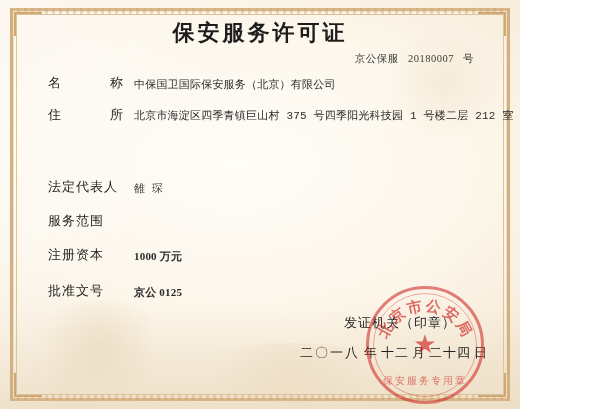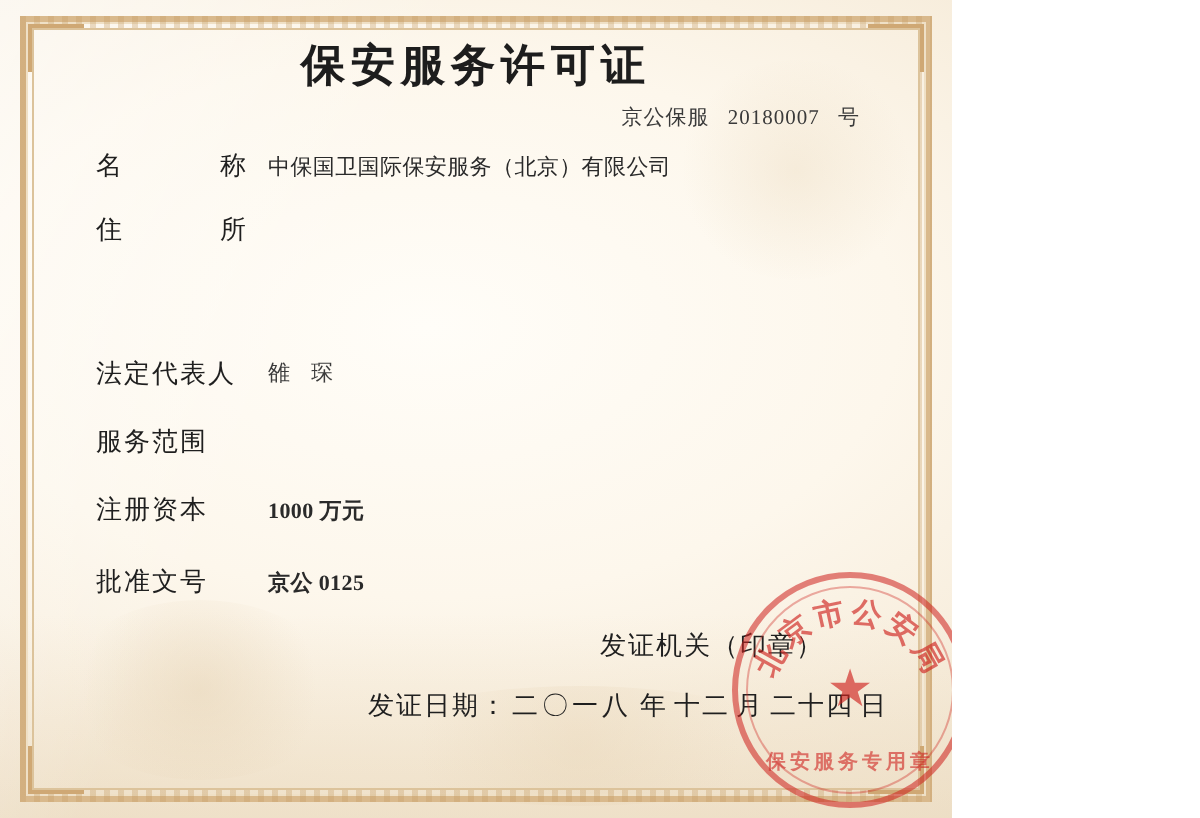--- a/index.html
+++ b/index.html
@@ -2,21 +2,21 @@
 <html><head>
 <meta charset="utf-8">
 <style>
   html, body {
     margin: 0;
     padding: 0;
     background: #ffffff;
   }
   .page {
     position: relative;
-    width: 476px;
+    width: 520px;
     height: 409px;
     overflow: hidden;
     background: #f0abfc;
     font-family: "Liberation Serif", "DejaVu Serif", serif;
     color: #2b2b2b;
   }
   
   .paper-bg {
     position: absolute;
     inset: 0;
@@ -135,21 +135,21 @@
     letter-spacing: 0.2px;
   }
 
   .f-name  { left: 48px; top: 74px;  }
   .f-addr  { left: 48px; top: 106px; font-family: Liberation Mono, monospace; }
   .f-rep   { left: 48px; top: 178px; }
   .f-scope { left: 48px; top: 212px; flex-direction: column; }
   .f-cap   { left: 48px; top: 246px; }
   .f-no    { left: 48px; top: 282px; }
 
-  .f-rep .val { font-family: Liberation Mono, monospace; letter-spacing: 2px; color: #3b3b3b; }
+  .f-rep .val { font-family: Liberation Sans, sans-serif; letter-spacing: 2px; color: #3b3b3b; }
   .f-cap .val { font-weight: bold; }
   .f-no  .val { font-weight: bold; }
 
   .issuer {
     position: absolute;
     right: 64px;
     top: 314px;
     font-size: 13px;
     letter-spacing: 1px;
     color: #1f1f1f;
@@ -211,21 +211,21 @@
     fill: rgba(206, 34, 31, 0.72);
     letter-spacing: 2px;
   }
   .seal .bottom-text {
     position: absolute;
     left: 0;
     bottom: 13px;
     width: 100%;
     text-align: center;
     font-size: 10px;
-    font-weight: bold;
+    font-weight: normal;
     letter-spacing: 2px;
     color: rgba(206, 34, 31, 0.66);
   }
   
   .blotch {
     position: absolute;
     border-radius: 50%;
     pointer-events: none;
   }
   .b1 { left: 30px;  top: 300px; width: 140px; height: 90px;  background: radial-gradient(circle, rgba(228,208,176,0.45) 0%, rgba(255,255,255,0) 70%); }
@@ -257,20 +257,21 @@
     <span>号</span>
   </div>
 
   <div class="field f-name">
     <span class="lbl spaced">名　称</span>
     <span class="val">中保国卫国际保安服务（北京）有限公司</span>
   </div>
 
   <div class="field f-addr">
     <span class="lbl spaced">住　所</span>
+    <span class="val">北京市海淀区四季青镇巨山村 375 号四季阳光科技园 1 号楼二层 212 室</span>
   </div>
 
   <div class="field f-rep">
     <span class="lbl">法定代表人</span>
     <span class="val">雒 琛</span>
   </div>
 
   <div class="field f-scope">
     <span class="lbl">服务范围</span>
   </div>
@@ -281,21 +282,20 @@
   </div>
 
   <div class="field f-no">
     <span class="lbl">批准文号</span>
     <span class="val">京公 0125</span>
   </div>
 
   <div class="issuer">发证机关（印章）</div>
 
   <div class="issue-date">
-    <span class="d-label">发证日期：</span>
     <span class="d-year">二〇一八</span>
     <span class="d-unit">年</span>
     <span class="d-mon">十二</span>
     <span class="d-unit">月</span>
     <span class="d-day">二十四</span>
     <span class="d-unit">日</span>
   </div>
 
   <div class="seal">
     <div class="ring2"></div>

